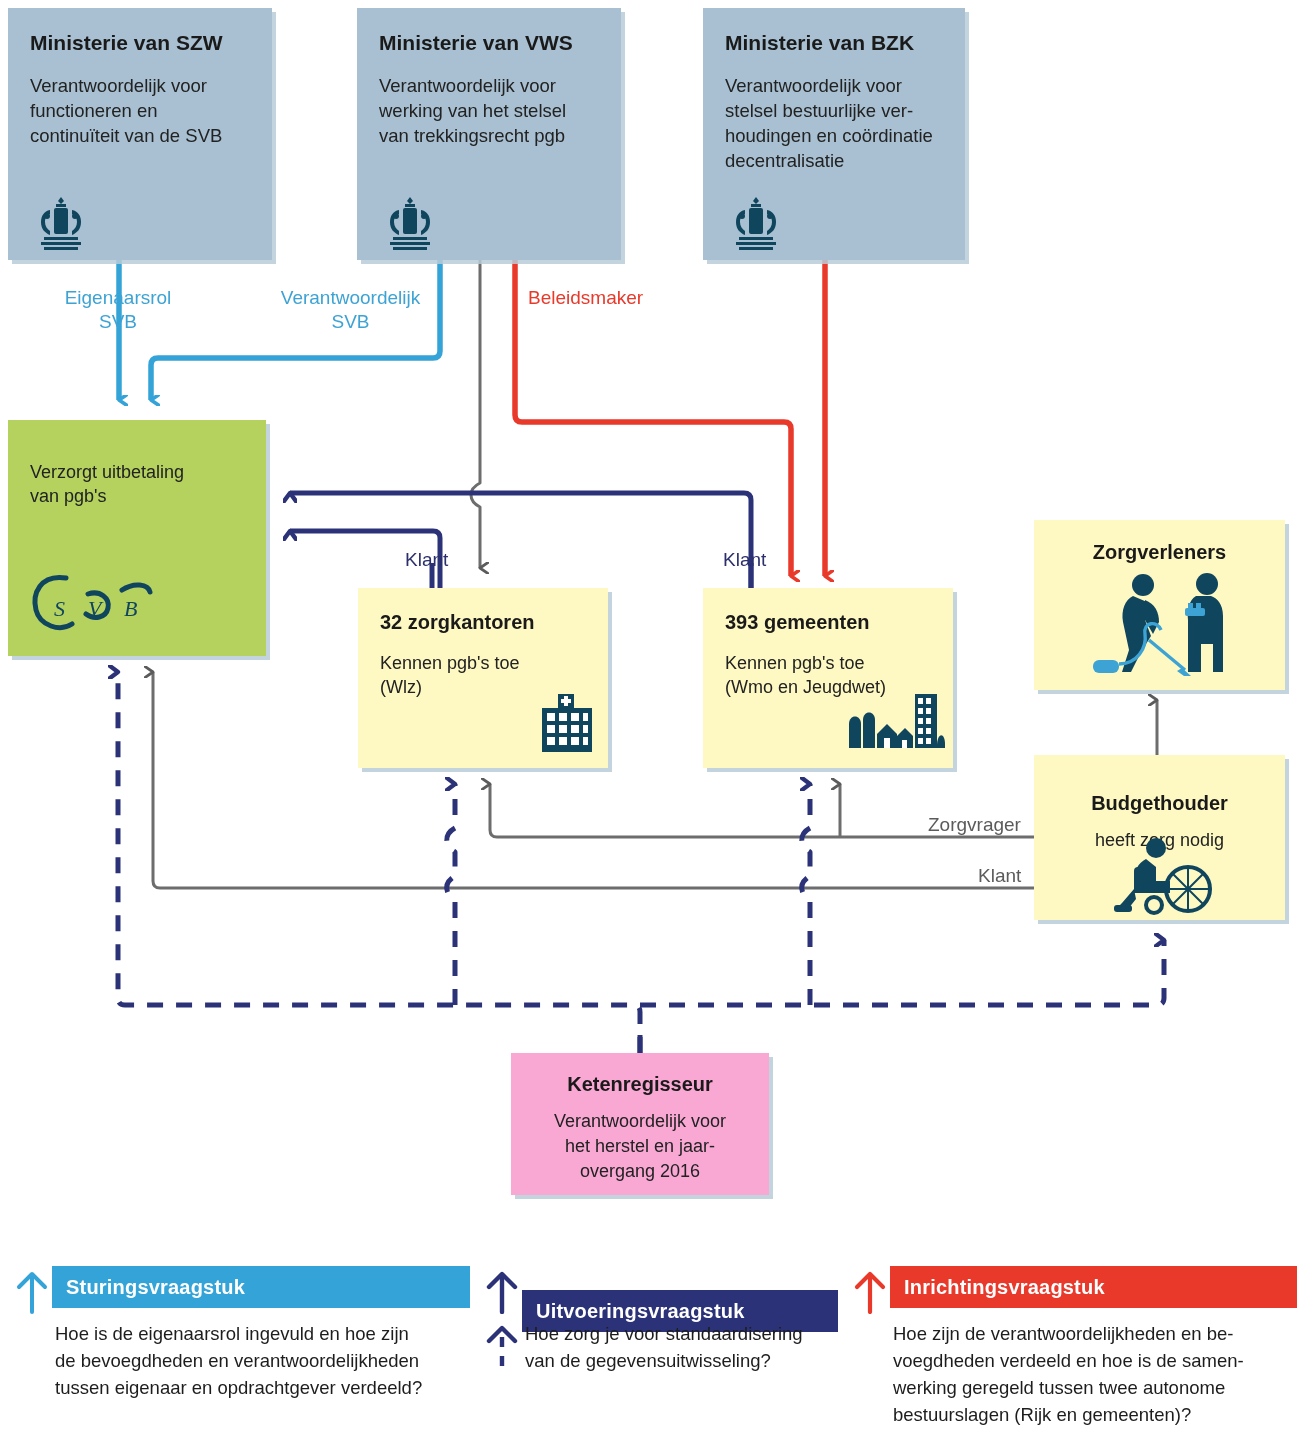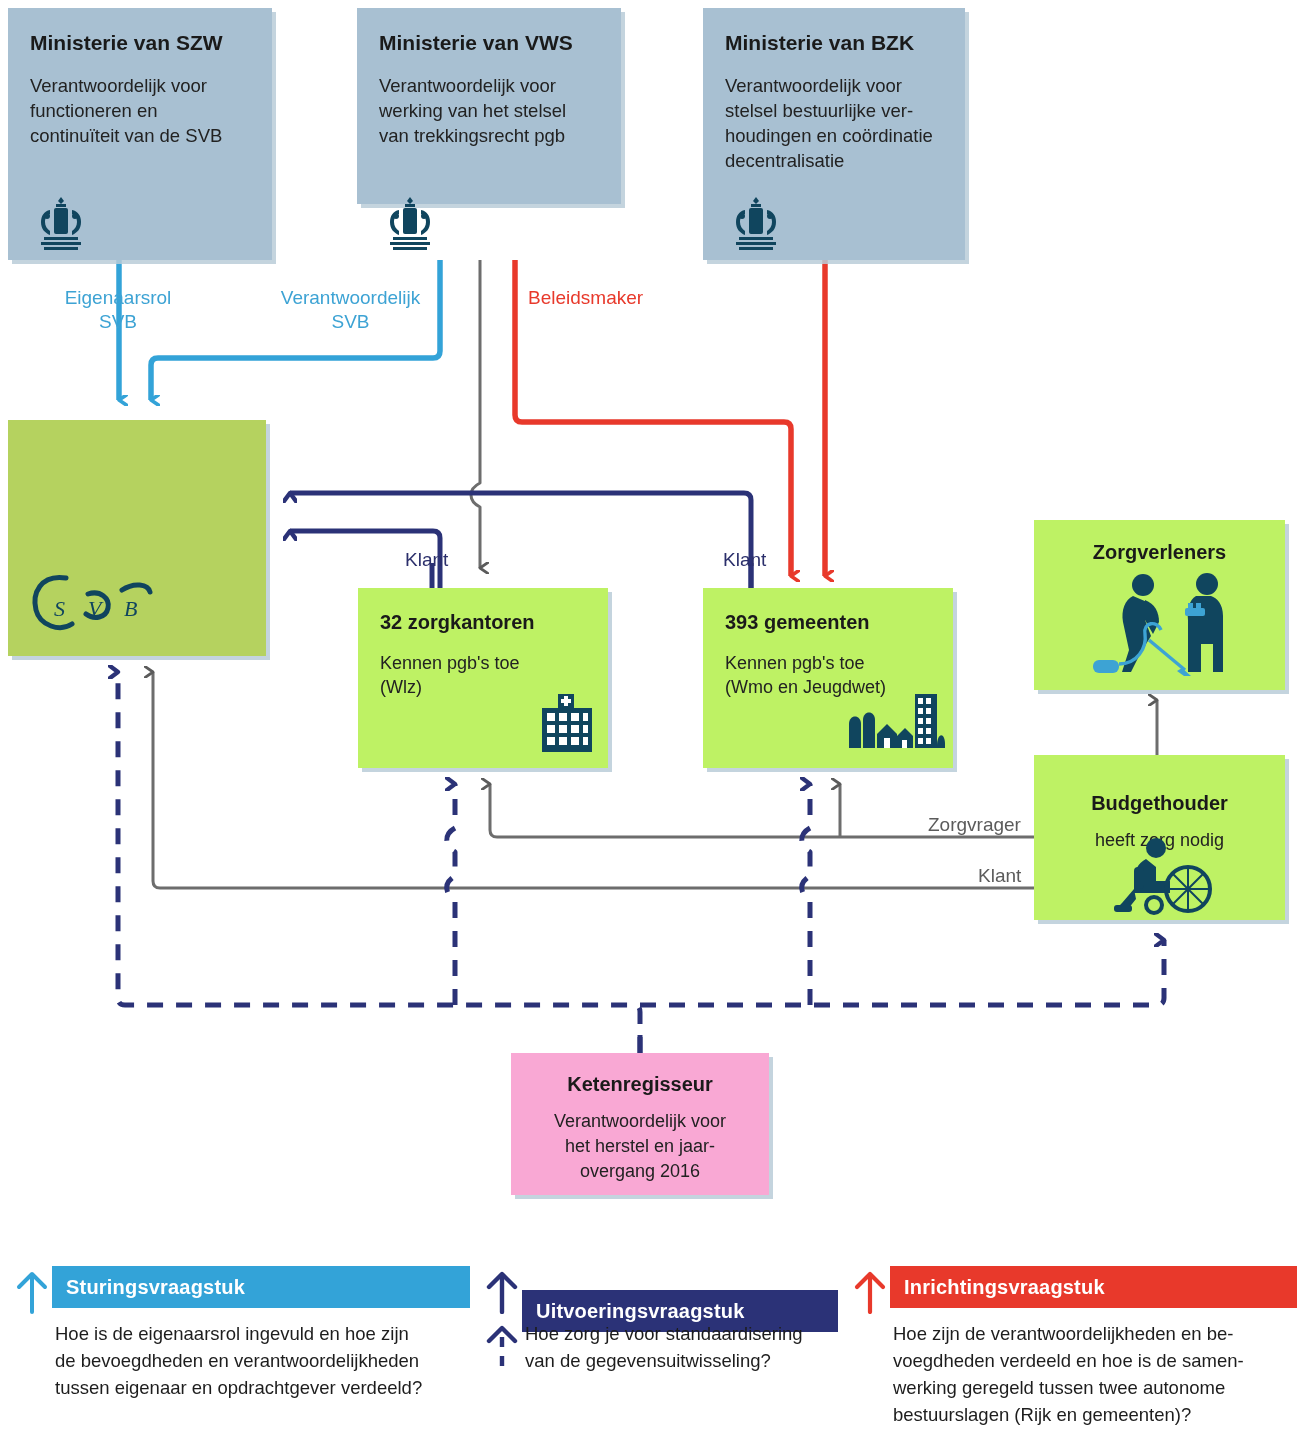--- a/index.html
+++ b/index.html
@@ -13,21 +13,21 @@
 
   .min{background:#a8c0d2;}
   .min .ttl{font-size:21px;line-height:25px;}
   .min .sub{font-size:18.5px;line-height:25px;margin-top:18px;}
   .pad{padding:22px 22px 0 22px;}
 
   .svb{background:#b5d25f;}
   .svb .ttl{font-size:20px;line-height:25px;}
   .svb .sub{font-size:18px;line-height:24px;margin-top:18px;}
 
-  .lblue{background:#bef264;}
+  .lblue{background:#fef9c3;}
   .lblue .ttl{font-size:20px;line-height:25px;}
   .lblue .sub{font-size:18px;line-height:24px;margin-top:16px;}
 
   .purple{background:#f9a8d4;text-align:center;}
   .purple .ttl{font-size:20px;line-height:26px;}
   .purple .sub{font-size:18px;line-height:25px;margin-top:12px;}
 
   .ctr{text-align:center;}
 
   .wlabel{position:absolute;font-size:19px;line-height:24px;white-space:pre;}
@@ -121,21 +121,21 @@
           <rect x="11" y="48" width="40" height="3"></rect>
         <rect x="14" y="53" width="34" height="3"></rect>
         <circle cx="17" cy="22" r="3"></circle>
           <circle cx="45" cy="22" r="3"></circle>
         <rect x="28" y="18" width="2" height="18"></rect>
           <rect x="32" y="18" width="2" height="18"></rect>
       </g>
     </svg>
   </div>
 
-  <div class="box min pad" style="left:357px;top:8px;width:264px;height:196px;">
+  <div class="box min pad" style="left:357px;top:8px;width:264px;height:252px;">
     <div class="ttl">Ministerie van VWS</div>
     <div class="sub" style="white-space:pre-line">Verantwoordelijk voor
 werking van het stelsel
 van trekkingsrecht pgb</div>
     <svg class="icon" style="left:22px;top:186px;" width="62" height="62" viewBox="0 0 62 62">
       <g fill="#10455e">
         <path d="M31 3 l3 4 -3 3 -3-3z"></path>
           <rect x="26" y="10" width="10" height="3"></rect>
         <rect x="24" y="14" width="14" height="26" rx="2"></rect>
         <path d="M20 16 c-6 1 -9 6 -9 12 0 7 4 11 9 13 l0-4 c-3-2 -5-5 -5-9 0-4 2-7 5-8z"></path>
@@ -169,20 +169,22 @@
         <rect x="14" y="53" width="34" height="3"></rect>
         <circle cx="17" cy="22" r="3"></circle>
           <circle cx="45" cy="22" r="3"></circle>
         <rect x="28" y="18" width="2" height="18"></rect>
           <rect x="32" y="18" width="2" height="18"></rect>
       </g>
     </svg>
   </div>
 
   <div class="box svb pad" style="left:8px;top:420px;width:258px;height:236px;">
+    <div class="sub" style="white-space:pre-line">Verzorgt uitbetaling
+van pgb's</div>
     <svg class="icon" style="left:18px;top:148px;" width="140" height="72" viewBox="0 0 140 72">
       <g fill="none" stroke="#10455e" stroke-width="5" stroke-linecap="round">
         <path d="M40 10 C14 6 6 26 10 42 C14 58 34 64 46 56"></path>
         <path d="M62 26 C74 22 84 30 82 40 C80 50 68 52 60 46"></path>
         <path d="M96 22 C108 14 122 16 124 24"></path>
       </g>
       <g fill="#10455e" font-family="'Liberation Serif',serif" font-size="22" font-style="italic">
         <text x="28" y="48">S</text>
           <text x="62" y="48">V</text>
           <text x="98" y="48">B</text>

